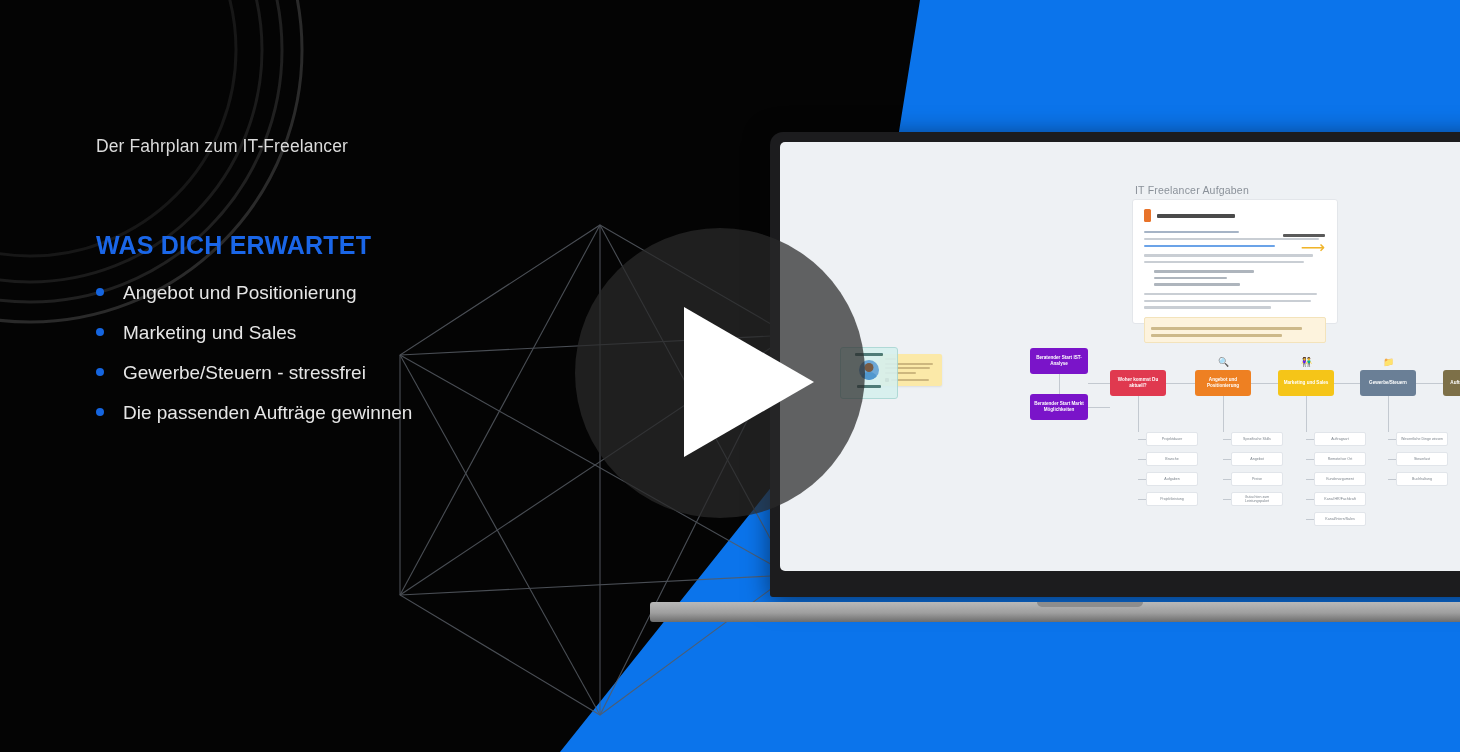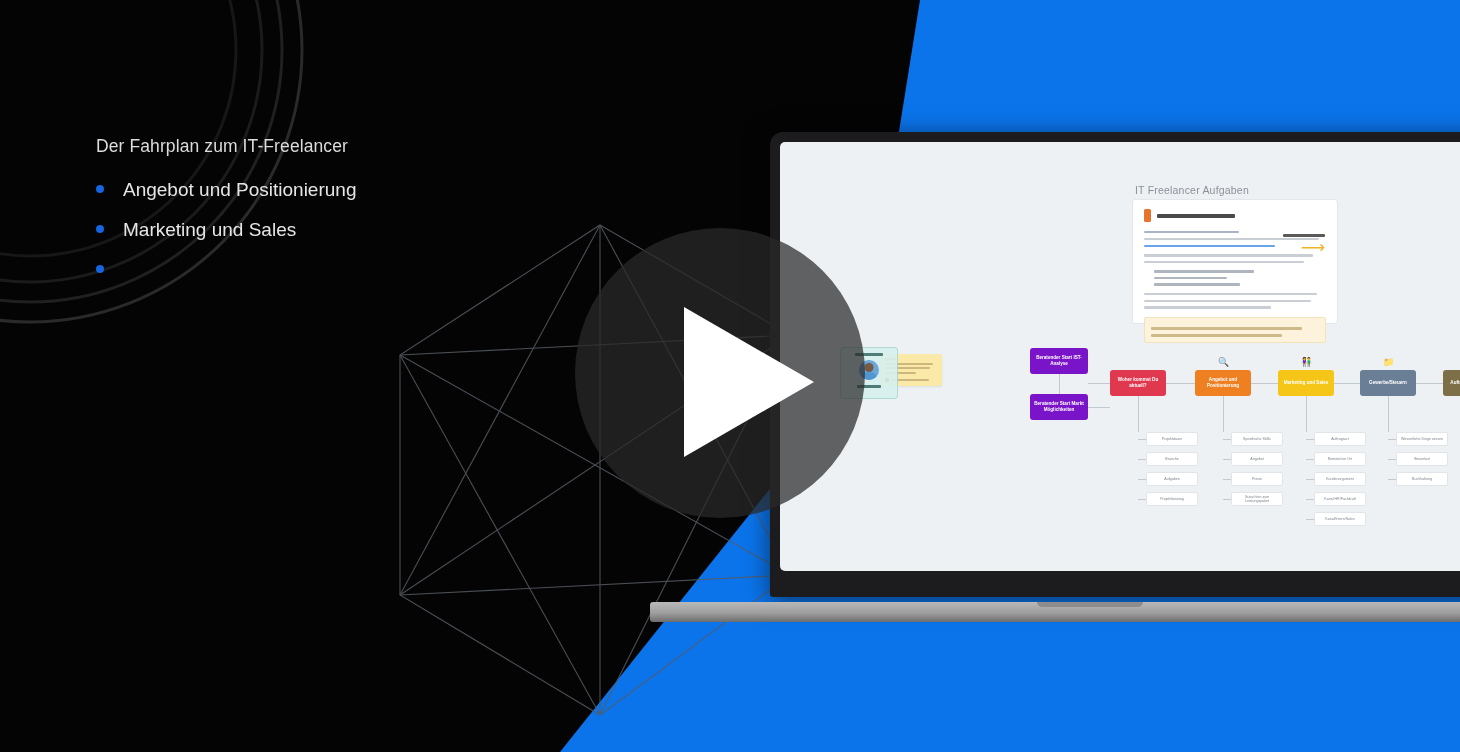--- a/index.html
+++ b/index.html
@@ -289,24 +289,26 @@
           </div>
 
         </div>
       </div>
     </div>
     <div class="base"></div>
   </div>
 
   <div class="textcol">
     <div class="subtitle">Der Fahrplan zum IT-Freelancer</div>
+    <div class="kicker">WAS DICH ERWARTET</div>
     <ul class="bullets" id="bullets">
         <li><span class="dot"></span><span>Angebot und Positionierung</span></li>
         <li><span class="dot"></span><span>Marketing und Sales</span></li>
-        <li><span class="dot"></span></li>
+        <li><span class="dot"></span><span>Gewerbe/Steuern - stressfrei</span></li>
+        <li><span class="dot"></span><span>Die passenden Aufträge gewinnen</span></li>
       </ul>
   </div>
 
   <div class="playwrap">
     <div class="playcircle"></div>
     <div class="playtri"></div>
   </div>
 
 </div>
 

